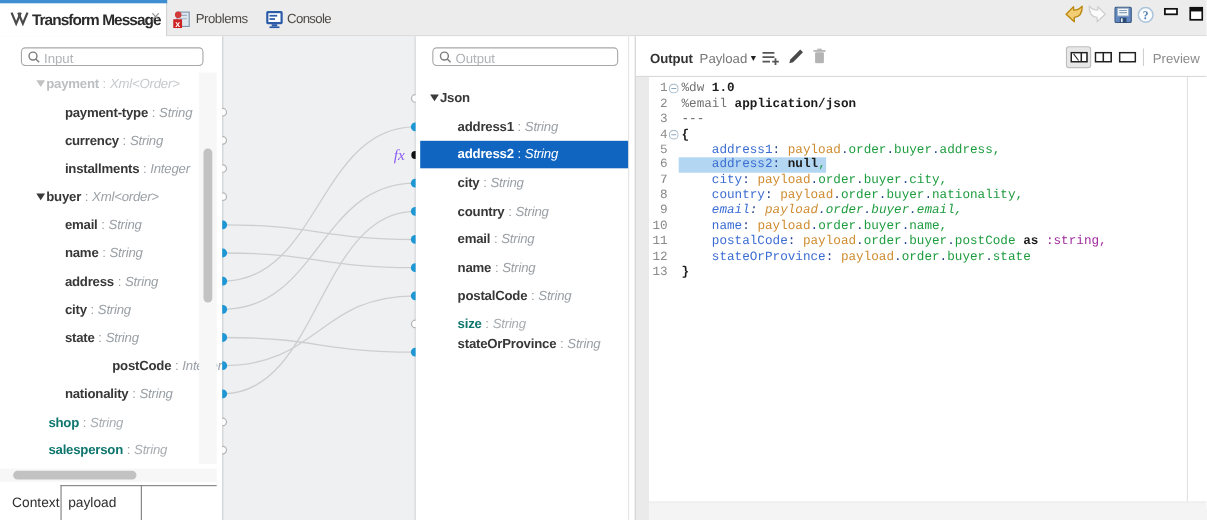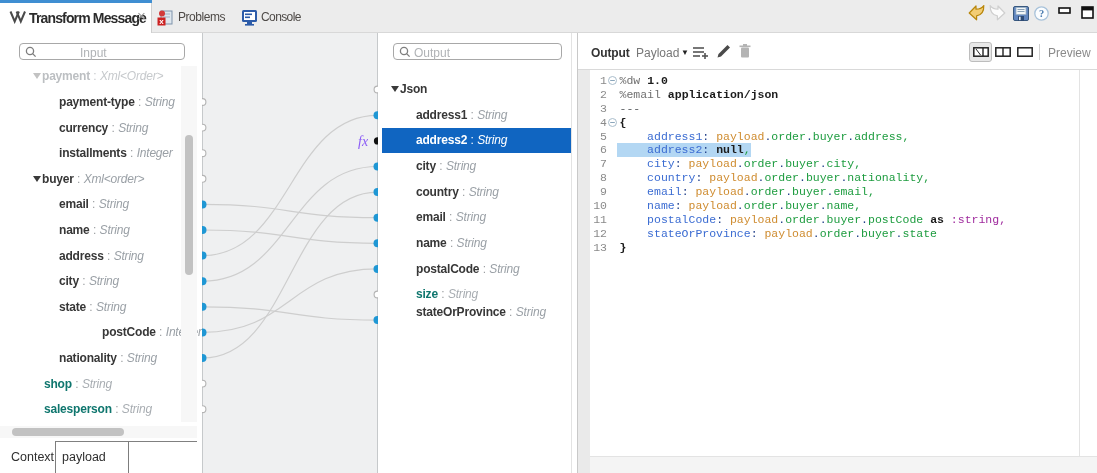--- a/index.html
+++ b/index.html
@@ -109,21 +109,21 @@
   <rect x="1" y="1" width="11" height="11" fill="#fff" stroke="#111" stroke-width="1.6"></rect>
   <rect x="1" y="1" width="11" height="3.4" fill="#111"></rect>
 </svg>
 
 <div class="abs" id="leftpanel"></div>
 <div class="abs searchbox" style="left:19px;top:43px;width:164px;"></div>
 <svg class="abs" style="left:25px;top:46px" width="12" height="12" viewBox="0 0 12 12">
   <circle cx="5" cy="5" r="3.6" fill="none" stroke="#7e7e7e" stroke-width="1.3"></circle>
   <line x1="7.6" y1="7.6" x2="10.6" y2="10.6" stroke="#7e7e7e" stroke-width="1.3"></line>
 </svg>
-<div class="abs ph" style="left:40px;top:46px;margin-left:40px;">Input</div>
+<div class="abs ph" style="left:40px;top:46px;">Input</div>
 
 <div class="abs row faded" style="left:33px;top:66px;"><span class="tri" style="border-top-color:#c2c2c2"></span><span class="nm">payment</span><span class="sep"> : </span><span class="ty">Xml&lt;Order&gt;</span></div>
 <div class="abs row" style="left:59px;top:92px;"><span class="nm">payment-type</span><span class="sep"> : </span><span class="ty">String</span></div>
 <div class="abs row" style="left:59px;top:118px;"><span class="nm">currency</span><span class="sep"> : </span><span class="ty">String</span></div>
 <div class="abs row" style="left:59px;top:143px;"><span class="nm">installments</span><span class="sep"> : </span><span class="ty">Integer</span></div>
 <div class="abs row" style="left:33px;top:169px;"><span class="tri"></span><span class="nm">buyer</span><span class="sep"> : </span><span class="ty">Xml&lt;order&gt;</span></div>
 <div class="abs row" style="left:59px;top:194px;"><span class="nm">email</span><span class="sep"> : </span><span class="ty">String</span></div>
 <div class="abs row" style="left:59px;top:220px;"><span class="nm">name</span><span class="sep"> : </span><span class="ty">String</span></div>
 <div class="abs row" style="left:59px;top:246px;"><span class="nm">address</span><span class="sep"> : </span><span class="ty">String</span></div>
 <div class="abs row" style="left:59px;top:271px;"><span class="nm">city</span><span class="sep"> : </span><span class="ty">String</span></div>
@@ -289,17 +289,17 @@
 </svg>
 
 <div class="cl" style="left:619.5px;top:73.7px;"><span class="dir">%dw</span> <span class="kb">1.0</span></div>
 <div class="cl" style="left:619.5px;top:87.6px;"><span class="dir">%email</span> <span class="kb">application/json</span></div>
 <div class="cl" style="left:619.5px;top:101.6px;"><span style="color:#5a5d60">---</span></div>
 <div class="cl" style="left:619.5px;top:115.5px;"><span class="kb">{</span></div>
 <div class="cl" style="left:619.5px;top:129.5px;">    <span class="key">address1</span><span class="cln">:</span> <span class="pay">payload</span><span class="dot">.</span><span class="pth">order</span><span class="dot">.</span><span class="pth">buyer</span><span class="dot">.</span><span class="pth">address</span><span class="pth">,</span></div>
 <div class="cl" style="left:619.5px;top:143.4px;">    <span class="key">address2</span><span class="cln">:</span> <span class="kb">null</span><span class="pth">,</span></div>
 <div class="cl" style="left:619.5px;top:157.4px;">    <span class="key">city</span><span class="cln">:</span> <span class="pay">payload</span><span class="dot">.</span><span class="pth">order</span><span class="dot">.</span><span class="pth">buyer</span><span class="dot">.</span><span class="pth">city</span><span class="pth">,</span></div>
 <div class="cl" style="left:619.5px;top:171.3px;">    <span class="key">country</span><span class="cln">:</span> <span class="pay">payload</span><span class="dot">.</span><span class="pth">order</span><span class="dot">.</span><span class="pth">buyer</span><span class="dot">.</span><span class="pth">nationality</span><span class="pth">,</span></div>
-<div class="cl" style="left:619.5px;top:185.3px;">    <span class="key">email</span><span class="cln">:</span> <span class="pay">payload</span><span class="dot">.</span><span class="pth">order</span><span class="dot">.</span><span class="pth">buyer</span><span class="dot">.</span><span class="pth">email</span><span class="pth">,</span></div>
+<div class="cl" style="left:619.5px;top:185.3px;font-style:italic;">    <span class="key">email</span><span class="cln">:</span> <span class="pay">payload</span><span class="dot">.</span><span class="pth">order</span><span class="dot">.</span><span class="pth">buyer</span><span class="dot">.</span><span class="pth">email</span><span class="pth">,</span></div>
 <div class="cl" style="left:619.5px;top:199.2px;">    <span class="key">name</span><span class="cln">:</span> <span class="pay">payload</span><span class="dot">.</span><span class="pth">order</span><span class="dot">.</span><span class="pth">buyer</span><span class="dot">.</span><span class="pth">name</span><span class="pth">,</span></div>
 <div class="cl" style="left:619.5px;top:213.2px;">    <span class="key">postalCode</span><span class="cln">:</span> <span class="pay">payload</span><span class="dot">.</span><span class="pth">order</span><span class="dot">.</span><span class="pth">buyer</span><span class="dot">.</span><span class="pth">postCode</span> <span class="kb">as</span> <span class="mag">:string,</span></div>
 <div class="cl" style="left:619.5px;top:227.1px;">    <span class="key">stateOrProvince</span><span class="cln">:</span> <span class="pay">payload</span><span class="dot">.</span><span class="pth">order</span><span class="dot">.</span><span class="pth">buyer</span><span class="dot">.</span><span class="pth">state</span></div>
 <div class="cl" style="left:619.5px;top:241.1px;"><span class="kb">}</span></div>
 
 </body></html>

